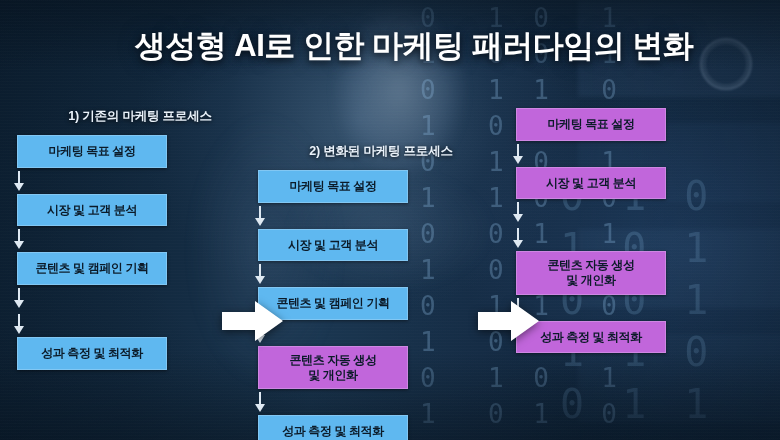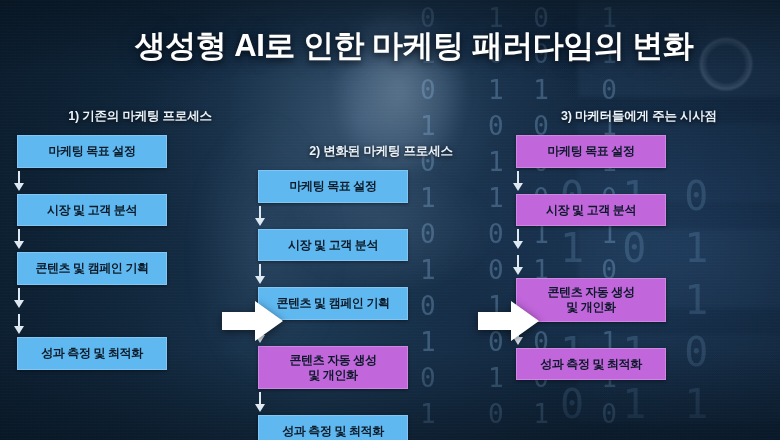--- a/index.html
+++ b/index.html
@@ -259,21 +259,20 @@
         <div class="node purple tall">콘텐츠 자동 생성<br>및 개인화</div>
         <div class="connector">
             <span class="stem"></span>
             <span class="head"></span>
           </div>
         <div class="node blue">성과 측정 및 최적화</div>
       </div>
     </div>
 
     <div class="col col-3">
-      <div class="col-head">3) 마케터들에게 주는 시사점</div>
       <div class="chain">
         <div class="node purple">마케팅 목표 설정</div>
         <div class="connector">
             <span class="stem"></span>
             <span class="head"></span>
           </div>
         <div class="node purple">시장 및 고객 분석</div>
         <div class="connector">
             <span class="stem"></span>
             <span class="head"></span>

